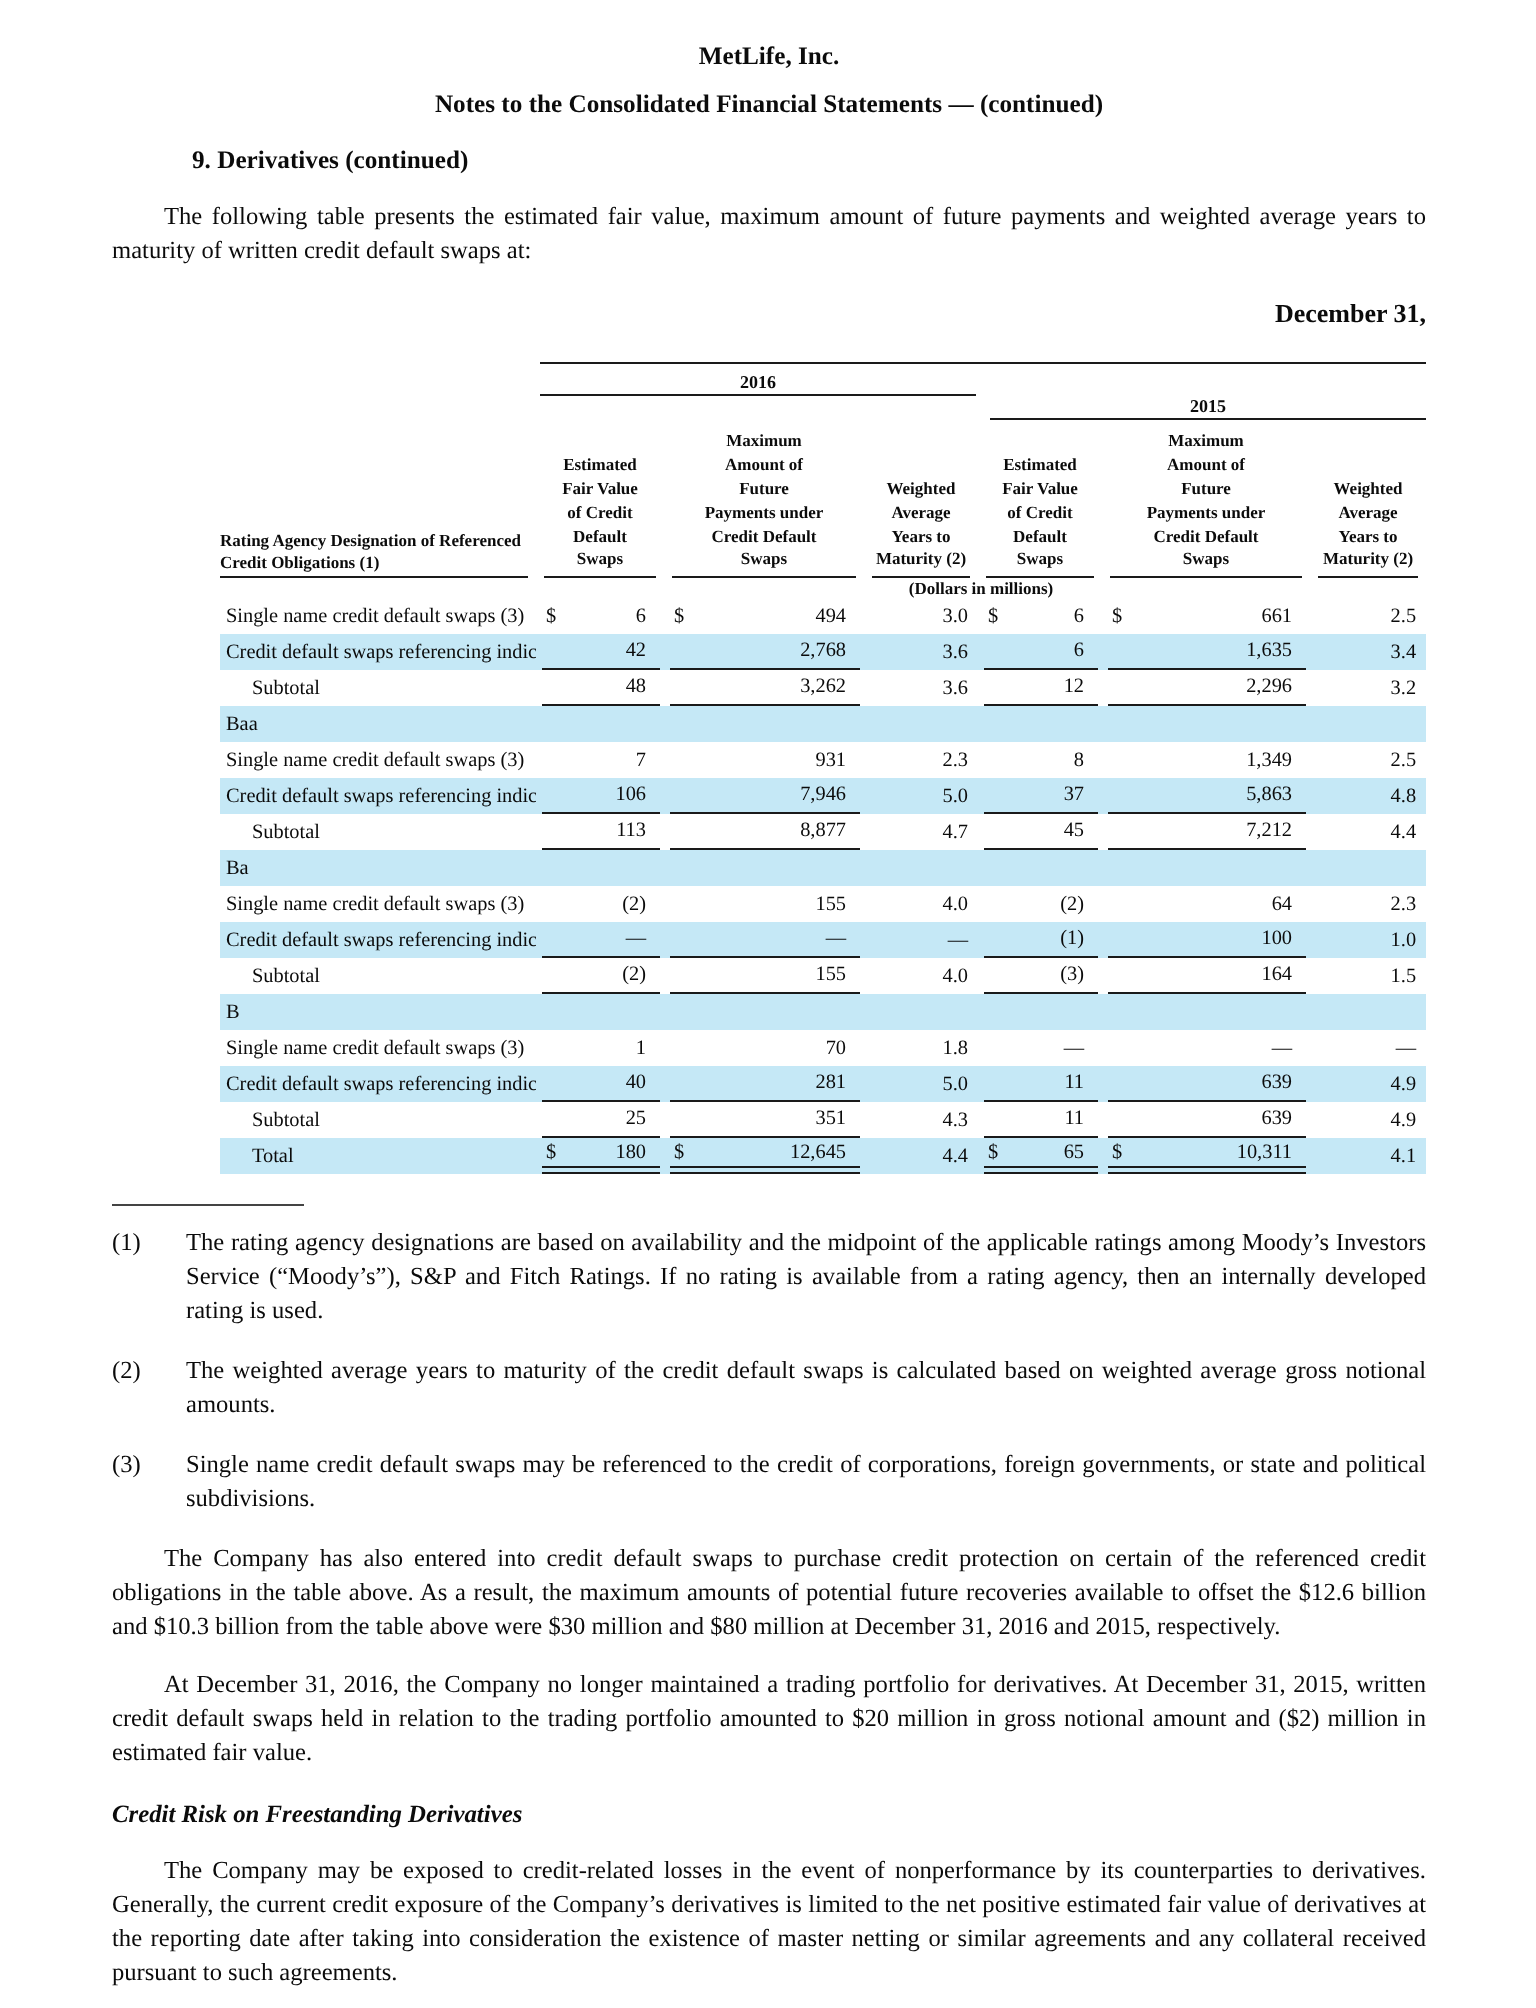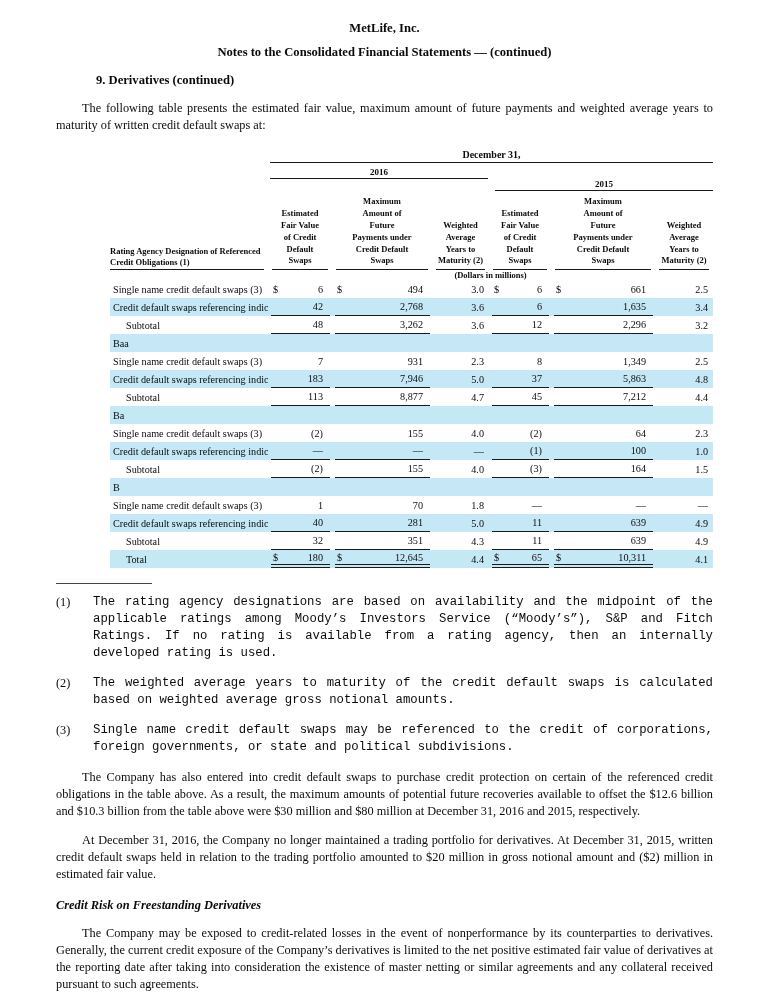--- a/index.html
+++ b/index.html
@@ -22,21 +22,21 @@
     line-height: 1.38; font-size: 12.3px;
   }
 
   
   table.cds {
     border-collapse: collapse; table-layout: fixed;
     width: 603px; margin: 15px 0 0 54px;
   }
   .cds th, .cds td { padding: 0; }
   .cds thead th { font-weight: bold; vertical-align: bottom; }
-  .dec31 { border-bottom: 1.5px solid var(--rule); text-align: center; font-size: 10px; padding-bottom: 2px; margin-left: 2px; }
+  .dec31 { border-bottom: 1.5px solid var(--rule); text-align: right; font-size: 13px; padding-bottom: 16px; margin-left: 2px; }
   .yrow th { padding-top: 3px; }
   .grp { border-bottom: 1.5px solid var(--rule); text-align: center; font-size: 9px; padding: 1px 0 1px 0; }
   .g16 { margin: 0 1px 12px 2px; }
   .g15 { margin-left: 6px; }
   .colrow th { padding-top: 5px; }
   .lh {
     border-bottom: 1.5px solid var(--rule); text-align: left; font-size: 8.5px;
     line-height: 1.4; white-space: pre-line; padding-bottom: 0; margin-right: 4px;
   }
   .ch {
@@ -54,21 +54,21 @@
   .cell.sng { border-bottom: 1.4px solid var(--rule); }
   .cell.dbl { border-bottom: 4px double var(--rule); }
   .cur { padding-left: 2px; }
   .val { flex: 1; text-align: right; padding-right: 7px; white-space: nowrap; }
   .cell.wa .val { padding-right: 3px; }
 
   
   .fnsep { width: 96px; border-top: 1px solid #444444; margin: 15px 0 10px 0; }
   .fn { display: flex; margin-bottom: 13px; line-height: 1.38; }
   .fnm { flex: 0 0 37px; }
-  .fnt { flex: 1; text-align: justify; font-family: Liberation Mono, monospace; }
+  .fnt { flex: 1; text-align: justify; }
 
   .subheading { font-weight: bold; font-style: italic; font-size: 12.4px; margin-top: 15px; }
   .pagenum { text-align: center; margin-top: 14px; font-size: 12.1px; }
 </style>
 </head>
 <body>
 
 <div class="page">
 
   <div class="company">MetLife, Inc.</div>
@@ -314,21 +314,21 @@
               <span class="cur"></span>
               <span class="val">2.5</span>
             </div>
           </td>
         </tr>
         <tr class="shade">
           <td class="lbl">Credit default swaps referencing indices</td>
           <td>
             <div class="cell sng">
               <span class="cur"></span>
-              <span class="val">183</span>
+              <span class="val">106</span>
             </div>
           </td>
           <td>
             <div class="cell sng">
               <span class="cur"></span>
               <span class="val">7,946</span>
             </div>
           </td>
           <td>
             <div class="cell wa">
@@ -593,21 +593,21 @@
               <span class="cur"></span>
               <span class="val">4.9</span>
             </div>
           </td>
         </tr>
         <tr>
           <td class="lbl ind">Subtotal</td>
           <td>
             <div class="cell sng">
               <span class="cur"></span>
-              <span class="val">32</span>
+              <span class="val">25</span>
             </div>
           </td>
           <td>
             <div class="cell sng">
               <span class="cur"></span>
               <span class="val">351</span>
             </div>
           </td>
           <td>
             <div class="cell wa">

